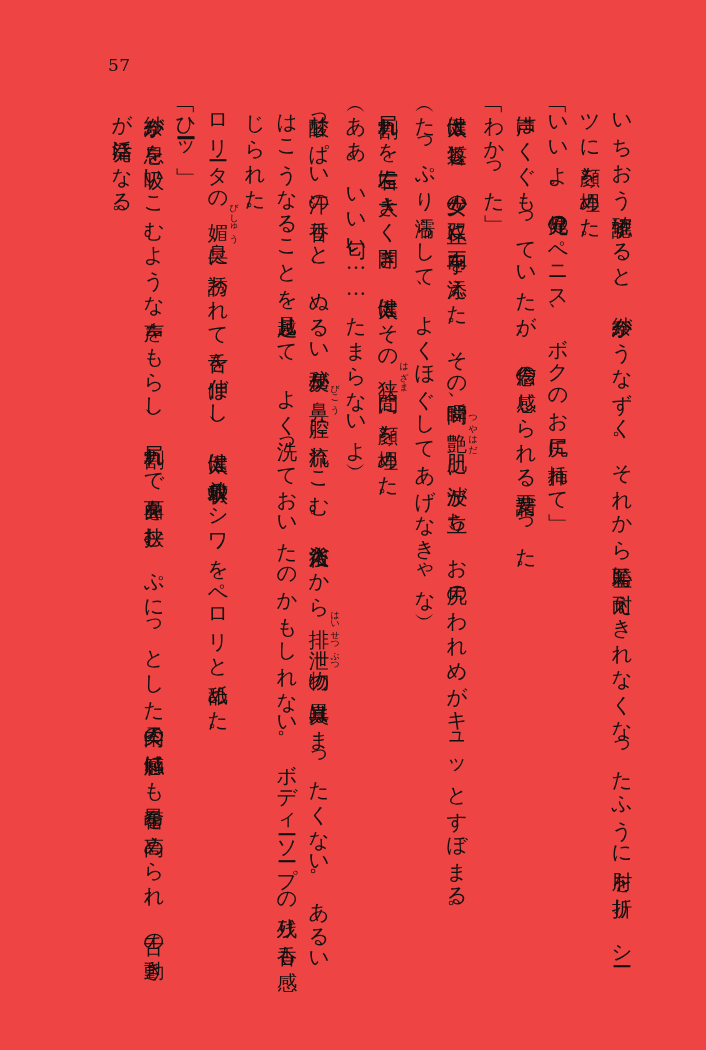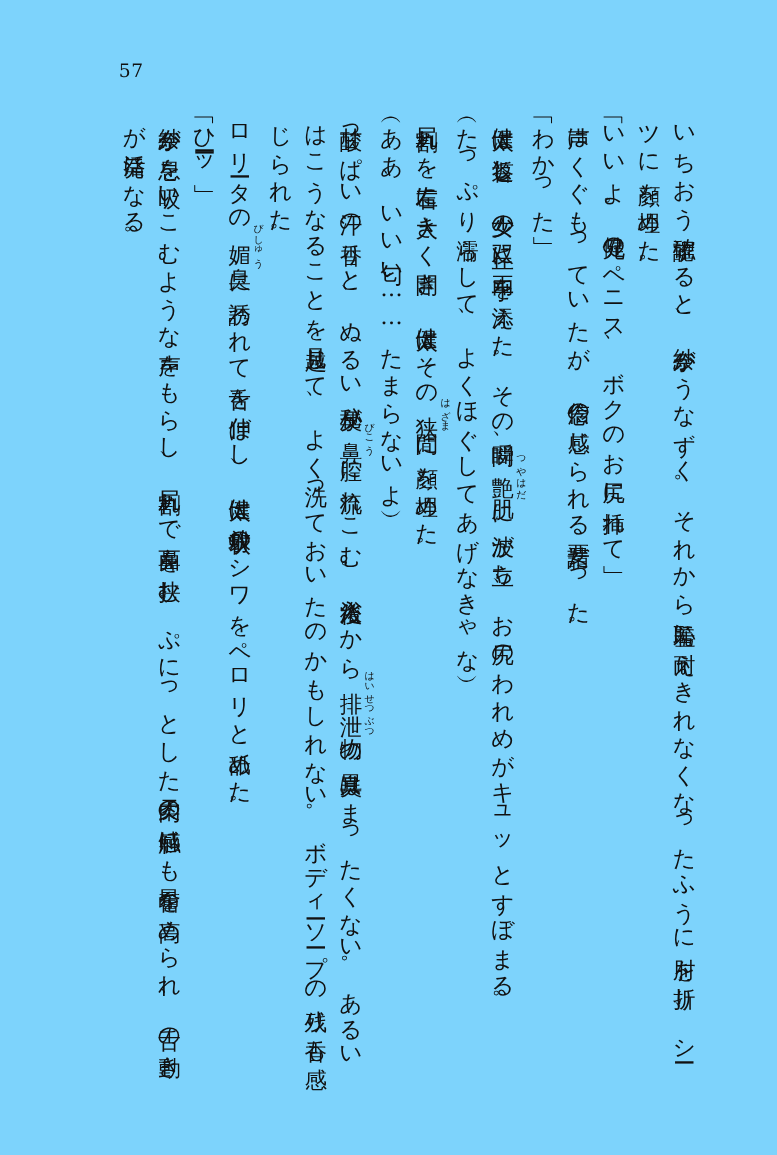--- a/index.html
+++ b/index.html
@@ -4,21 +4,21 @@
 <style>
   html, body {
     margin: 0;
     padding: 0;
     background: #ffffff;
   }
   #page {
     position: relative;
     width: 706px;
     height: 1050px;
-    background: #7dd3fc;
+    background: #ef4444;
     overflow: hidden;
     font-family: "DejaVu Serif", "Liberation Serif", serif;
     color: #111111;
   }
   #page-number {
     position: absolute;
     top: 55px;
     left: 108px;
     font-size: 17px;
     font-family: "DejaVu Serif", "Liberation Serif", serif;

